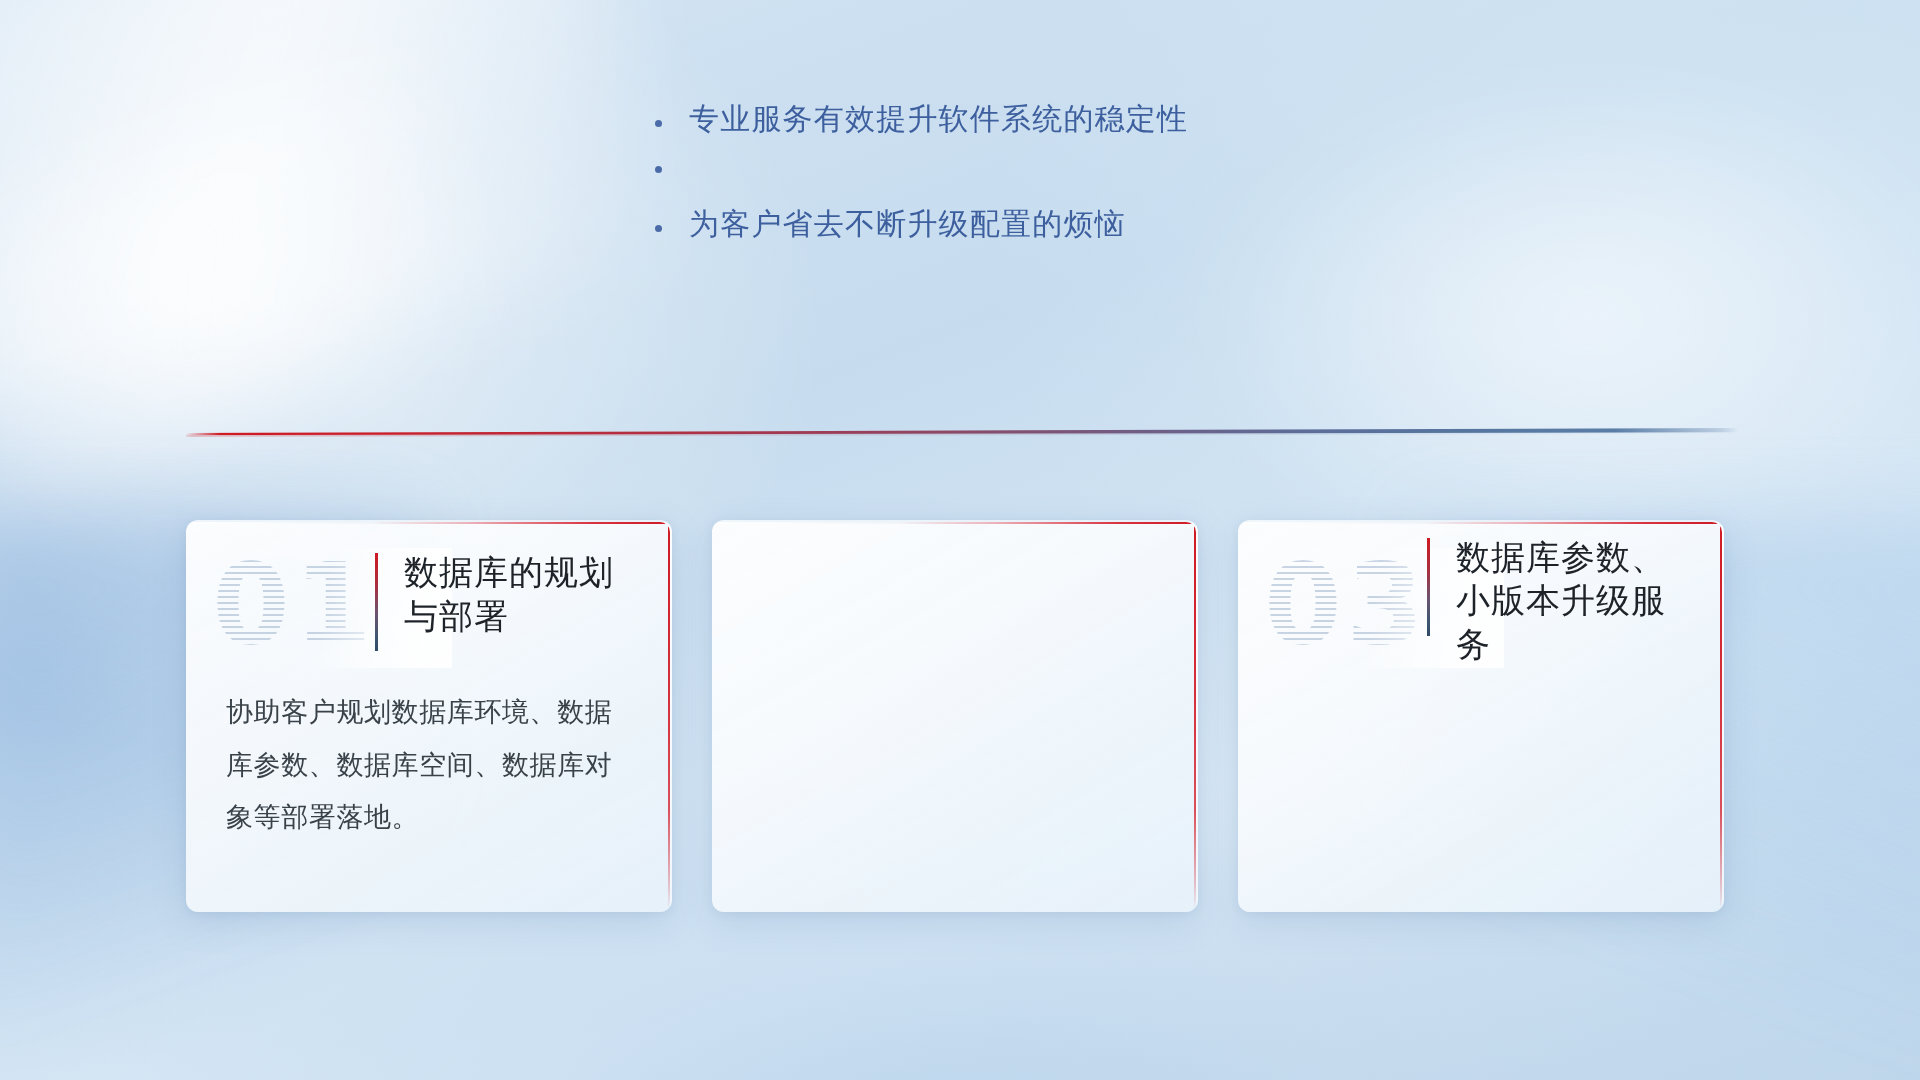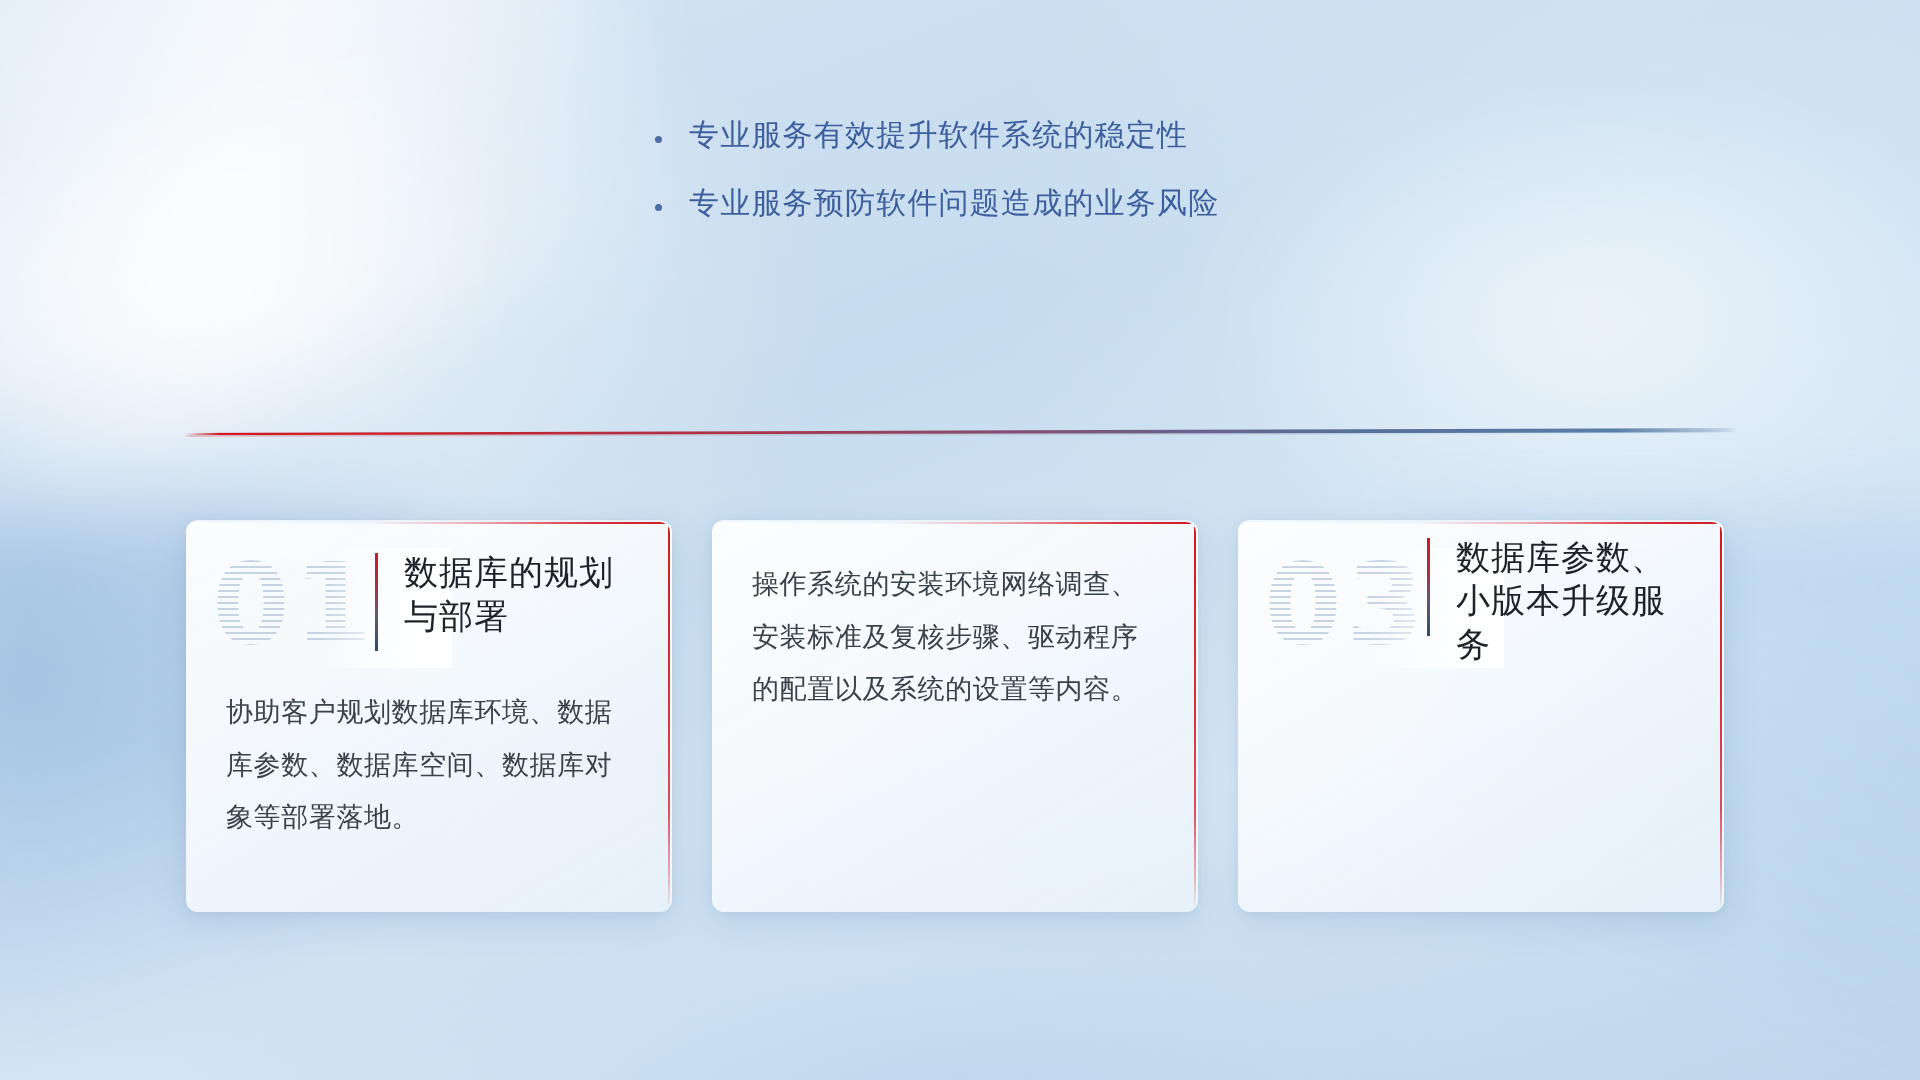--- a/index.html
+++ b/index.html
@@ -56,21 +56,21 @@
   .streak-e {
     left: 1420px; top: 520px;
     width: 620px; height: 560px;
     background: linear-gradient(200deg, rgba(150,190,228,0.40) 0%, rgba(150,190,228,0) 72%);
   }
 
   
   .bullets {
     position: absolute;
     left: 655px;
-    top: 116px;
+    top: 100px;
     width: 900px;
   }
   .bullet-row {
     display: flex;
     align-items: baseline;
     margin-bottom: 30px;
   }
   .bullet-row:last-child { margin-bottom: 0; }
   .bullet-dot {
     width: 34px;
@@ -257,21 +257,24 @@
   <div class="bg-streak streak-d"></div>
   <div class="bg-streak streak-e"></div>
 
   <div class="bullets">
     <div class="bullet-row">
       <span class="bullet-dot"></span>
       <span class="bullet-text">专业服务有效提升软件系统的稳定性</span>
     </div>
     <div class="bullet-row">
       <span class="bullet-dot"></span>
-      <span class="bullet-text">专业服务预防软件问题造成的业务风险</span>
+    </div>
+    <div class="bullet-row">
+      <span class="bullet-dot"></span>
+      <span class="bullet-text">为客户省去不断升级配置的烦恼</span>
     </div>
   </div>
 
   <div class="divider">
     <div class="glow"></div>
     <div class="bar"></div>
   </div>
 
   <div class="cards">
 
@@ -281,21 +284,20 @@
         <span class="wm-mask"></span>
         <div class="head-right">
           <span class="red-rule"></span>
           <span class="card-title">数据库的规划与部署</span>
         </div>
       </div>
       <div class="card-body">协助客户规划数据库环境、数据库参数、数据库空间、数据库对象等部署落地。</div>
     </div>
 
     <div class="card">
-      <div class="card-body">操作系统的安装环境网络调查、安装标准及复核步骤、驱动程序的配置以及系统的设置等内容。</div>
     </div>
 
     <div class="card">
       <div class="card-head">
         <span class="wm">03</span>
         <span class="wm-mask"></span>
         <div class="head-right">
           <span class="red-rule"></span>
           <span class="card-title">数据库参数、小版本升级服务</span>
         </div>

